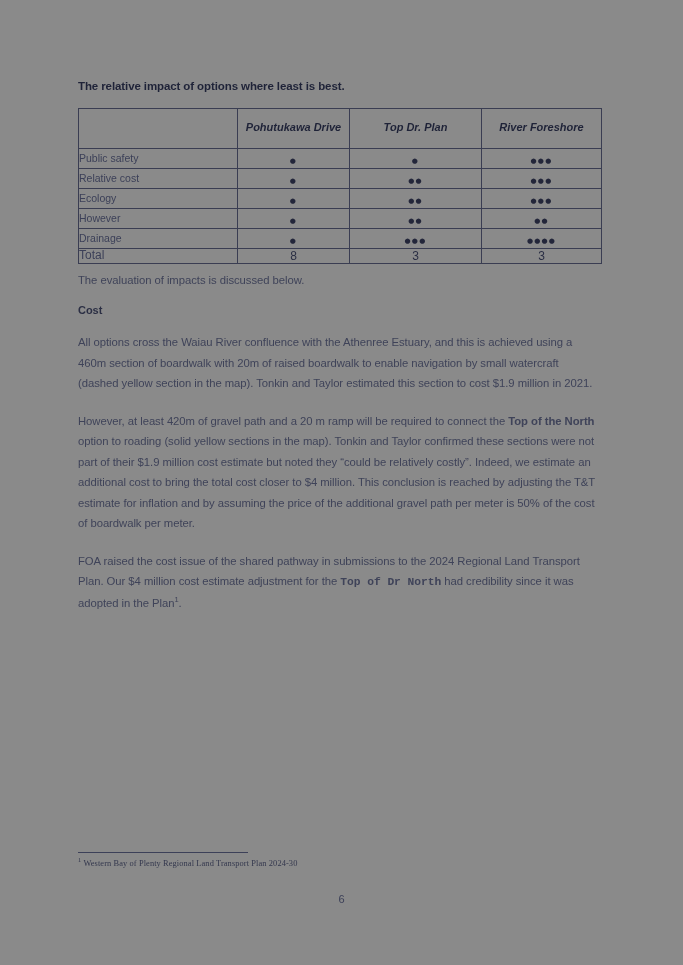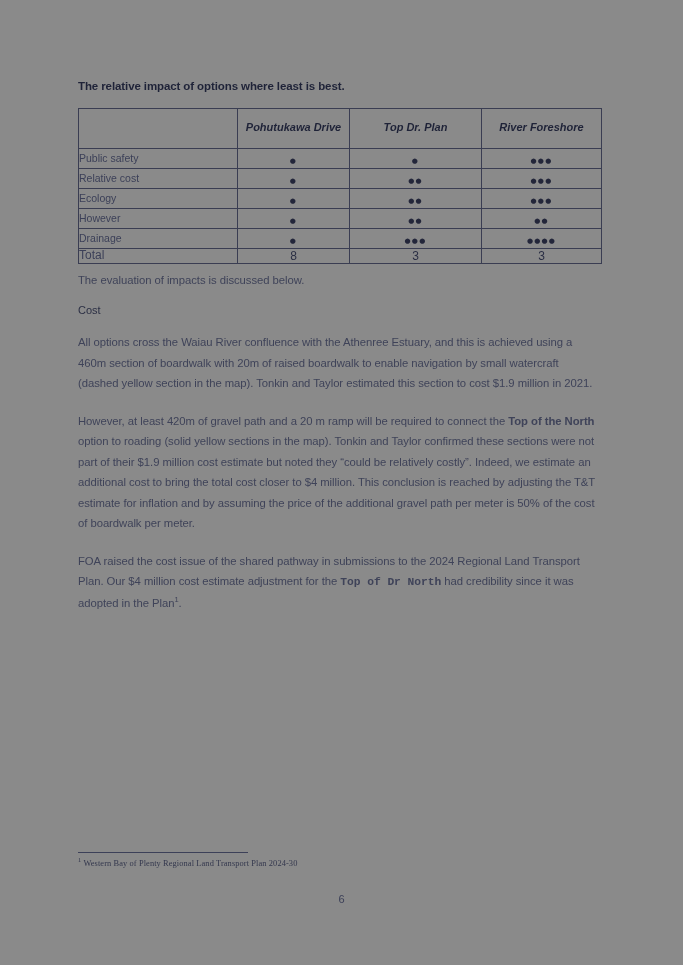--- a/index.html
+++ b/index.html
@@ -98,21 +98,21 @@
     color: #3f4359;
     margin: 0 0 17px 0;
     width: 521px;
     letter-spacing: -0.05px;
   }
   p.tight {
     margin-bottom: 14px;
   }
   h3.section {
     font-size: 11px;
-    font-weight: normal;
+    font-weight: bold;
     color: #2b2f44;
     margin: 0 0 16px 0;
     letter-spacing: -0.05px;
   }
   .bi { font-weight: bold; }
   .b { font-weight: bold; font-family: Liberation Mono, monospace; }
   sup.fn {
     font-size: 7.5px;
     vertical-align: super;
     line-height: 0;

